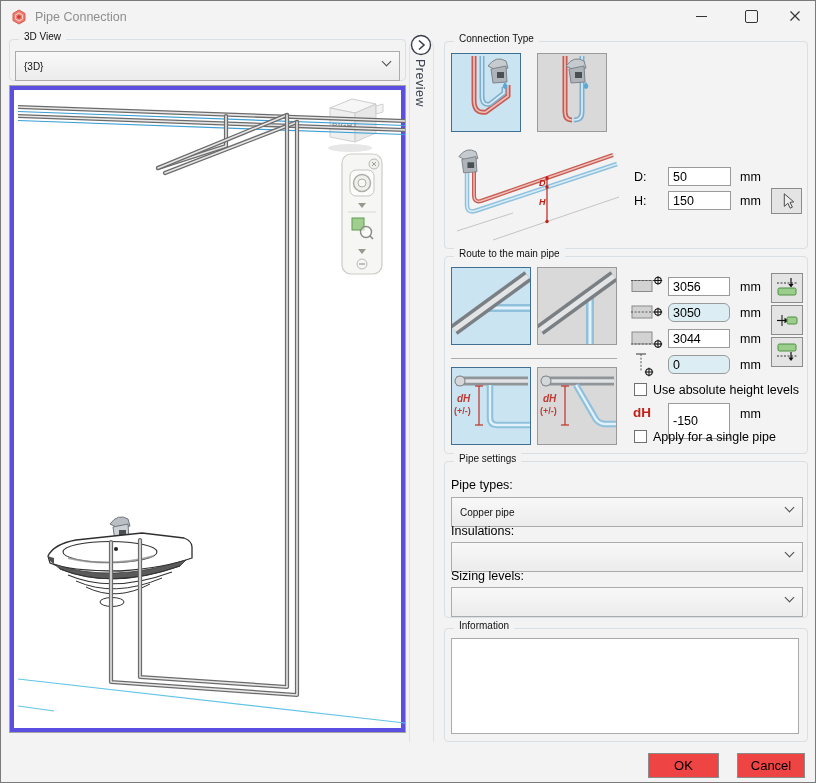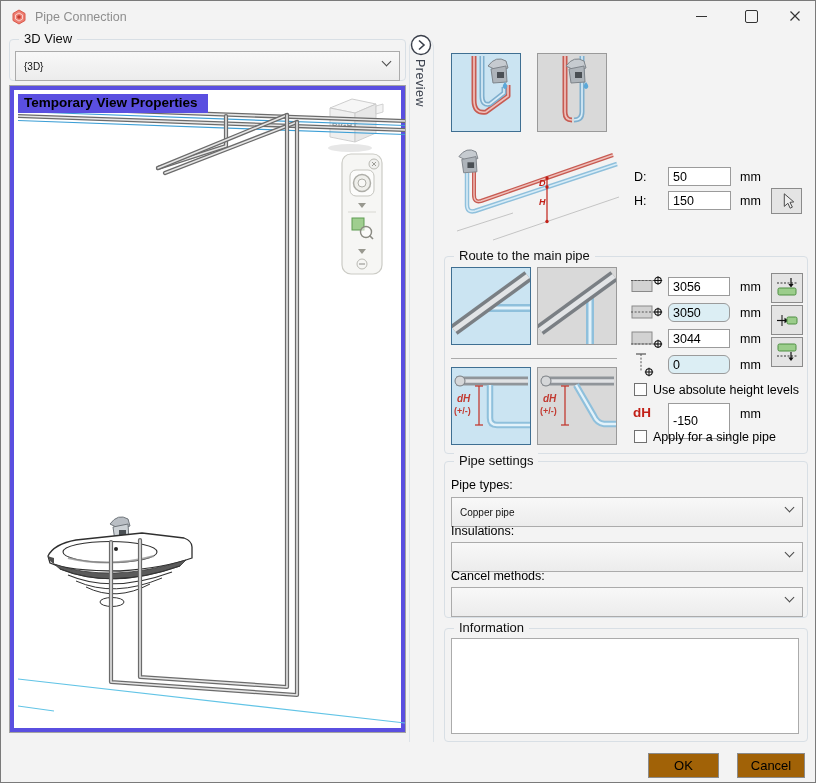--- a/index.html
+++ b/index.html
@@ -2,33 +2,33 @@
 <html><head>
 <meta charset="utf-8">
 <style>
   html,body{margin:0;padding:0;background:#CFCFCF;}
   .window{position:relative;width:816px;height:783px;background:#F3F3F3;border:1px solid #7A7A7A;
           box-sizing:border-box;font-family:"Liberation Sans",sans-serif;overflow:hidden;}
   .abs{position:absolute;}
   .ttl{font-size:12.5px;color:#8E8E8E;}
   .wbtn{position:absolute;top:0;width:44px;height:30px;display:flex;align-items:center;justify-content:center;cursor:default;}
   .grp{position:absolute;border:1px solid #D8DFE5;border-radius:4px;box-sizing:border-box;}
-  .grp-label{position:absolute;top:-9px;left:9px;background:#F3F3F3;padding:0 5px;font-size:13px;color:#101010;white-space:nowrap;}
+  .grp-label{position:absolute;top:-9px;left:9px;background:#F3F3F3;padding:0 5px;font-size:10px;color:#101010;white-space:nowrap;}
   .lbl{position:absolute;font-size:12.5px;color:#000;white-space:nowrap;}
   .inp{position:absolute;box-sizing:border-box;border:1px solid #9B9B9B;background:#FFF;
        font-family:"Liberation Sans",sans-serif;font-size:12.5px;padding:0 4px;height:19px;}
   .inp.ro{background:#DCEEF4;border-radius:6px;}
   .unit{position:absolute;font-size:12.5px;color:#000;}
   .thumb{position:absolute;box-sizing:border-box;background:#D9D9D9;border:1px solid #9A9A9A;}
   .thumb.sel{background:#CBE4F2;border:1px solid #3F6F92;}
   .combo{position:absolute;box-sizing:border-box;border:1px solid #ABABAB;background:linear-gradient(#F8F8F8,#ECECEC);
          height:30px;display:flex;align-items:center;padding:0 8px;font-size:10px;color:#111;}
   .combo .chev{position:absolute;right:9px;top:6px;width:6px;height:6px;border-right:1.5px solid #4A4A4A;
          border-bottom:1.5px solid #4A4A4A;transform:rotate(45deg);}
-  .pushbtn{position:absolute;box-sizing:border-box;background:#a16207;border:1px solid #8B8B8B;
+  .pushbtn{position:absolute;box-sizing:border-box;background:#ef4444;border:1px solid #8B8B8B;
          font-size:13px;display:flex;align-items:center;justify-content:center;color:#000;cursor:default;}
   .iconbtn{position:absolute;box-sizing:border-box;background:#E4E4E4;border:1px solid #8B8B8B;
          display:flex;align-items:center;justify-content:center;cursor:default;}
   .checkbox{position:absolute;width:13px;height:13px;background:#FDFDFD;border:1px solid #707070;box-sizing:border-box;}
   .vp-outer{position:absolute;left:8px;top:84px;width:397px;height:648px;border:1px solid #A3A3A3;background:#FFF;box-sizing:border-box;}
   .vp-purple{position:absolute;left:0;top:0;right:0;bottom:0;border:4px solid #5A4FE0;box-sizing:border-box;}
   .vp-overlay{position:absolute;left:4px;top:4px;background:#5A4FE0;color:#000;font-weight:bold;
          font-size:13.5px;line-height:17px;padding:0 10px 2px 6px;}
   .pstrip{position:absolute;left:408px;top:36px;width:25px;height:705px;border-left:1px solid #DDE3E8;
          border-right:1px solid #DDE3E8;border-radius:11px 11px 0 0;background:#F3F3F3;box-sizing:border-box;}
@@ -148,33 +148,35 @@
             <circle cx="24" cy="78" r="5.5" fill="#FFFFFF" fill-opacity="0.55" stroke="#8A8A82" stroke-width="1.4"></circle>
             <path d="M27.5,81.5 L31,85" stroke="#8A8A82" stroke-width="1.6"></path>
           </g>
           <path d="M16,95 h8 l-4,5 Z" fill="#98988F"></path>
           <g>
             <circle cx="20" cy="110" r="5" fill="none" stroke="#B9B9B3"></circle>
             <path d="M17,110 H23" stroke="#9D9D97" stroke-width="1.2"></path>
           </g>
         </g>
       </svg>
-      <div class="vp-overlay">Temporary View Properties</div>
     </div>
   </div>
 
   <div class="pstrip"></div>
   <div class="abs" style="left:409px;top:33px;width:22px;height:22px;">
     <svg width="22" height="22" viewBox="0 0 22 22">
       <circle cx="11" cy="11" r="9.5" fill="#FFF" stroke="#3A3F4A" stroke-width="1.4"></circle>
       <path d="M9,6.5 L14,11 L9,15.5" stroke="#3A3F4A" stroke-width="1.6" fill="none"></path>
     </svg>
   </div>
   <div class="pvlabel">Preview</div>
 
+  <div class="grp" style="left:443px;top:40px;width:364px;height:208px;">
+    <div class="grp-label">Connection Type</div>
+  </div>
   <div class="thumb sel" style="left:450px;top:52px;width:70px;height:79px;">
     <svg width="68" height="77" viewBox="0 0 68 77">
       <path d="M22,2 V46 Q22,60 34,58 L56,42 V31" stroke="#C75B52" stroke-width="5" fill="none" stroke-linejoin="round"></path>
       <path d="M22,2 V46 Q22,60 34,58 L56,42 V31" stroke="#EFC0BB" stroke-width="1.7" fill="none"></path>
       <path d="M30,2 V42 Q30,52 38,50 L52,39 V33" stroke="#7FAFCE" stroke-width="5" fill="none" stroke-linejoin="round"></path>
       <path d="M30,2 V42 Q30,52 38,50 L52,39 V33" stroke="#D8ECF7" stroke-width="1.7" fill="none"></path>
       <g transform="translate(34,4)">
         <path d="M2,8 Q10,-3 20,3 L22,10 L12,13 Z" fill="#C6CBD0" stroke="#7E848A" stroke-width="1"></path>
         <path d="M5,11 L20,8 L21,24 L7,25 Z" fill="#AEB4BA" stroke="#7E848A" stroke-width="1"></path>
         <path d="M11,14 h7 v6 h-7 Z" fill="#4A4F54"></path>
@@ -360,21 +362,21 @@
   <div class="lbl" style="left:450px;top:477px;">Pipe types:</div>
   <div class="combo" style="left:450px;top:496px;width:352px;">
     <span>Copper pipe</span>
     <span class="chev"></span>
   </div>
   <div class="lbl" style="left:450px;top:523px;">Insulations:</div>
   <div class="combo" style="left:450px;top:541px;width:352px;">
     <span></span>
     <span class="chev"></span>
   </div>
-  <div class="lbl" style="left:450px;top:568px;">Cancel methods:</div>
+  <div class="lbl" style="left:450px;top:568px;">Sizing levels:</div>
   <div class="combo" style="left:450px;top:586px;width:352px;">
     <span></span>
     <span class="chev"></span>
   </div>
 
   <div class="grp" style="left:443px;top:627px;width:364px;height:114px;">
     <div class="grp-label">Information</div>
   </div>
   <div class="infobox" style="left:450px;top:637px;width:348px;height:96px;"></div>
 

